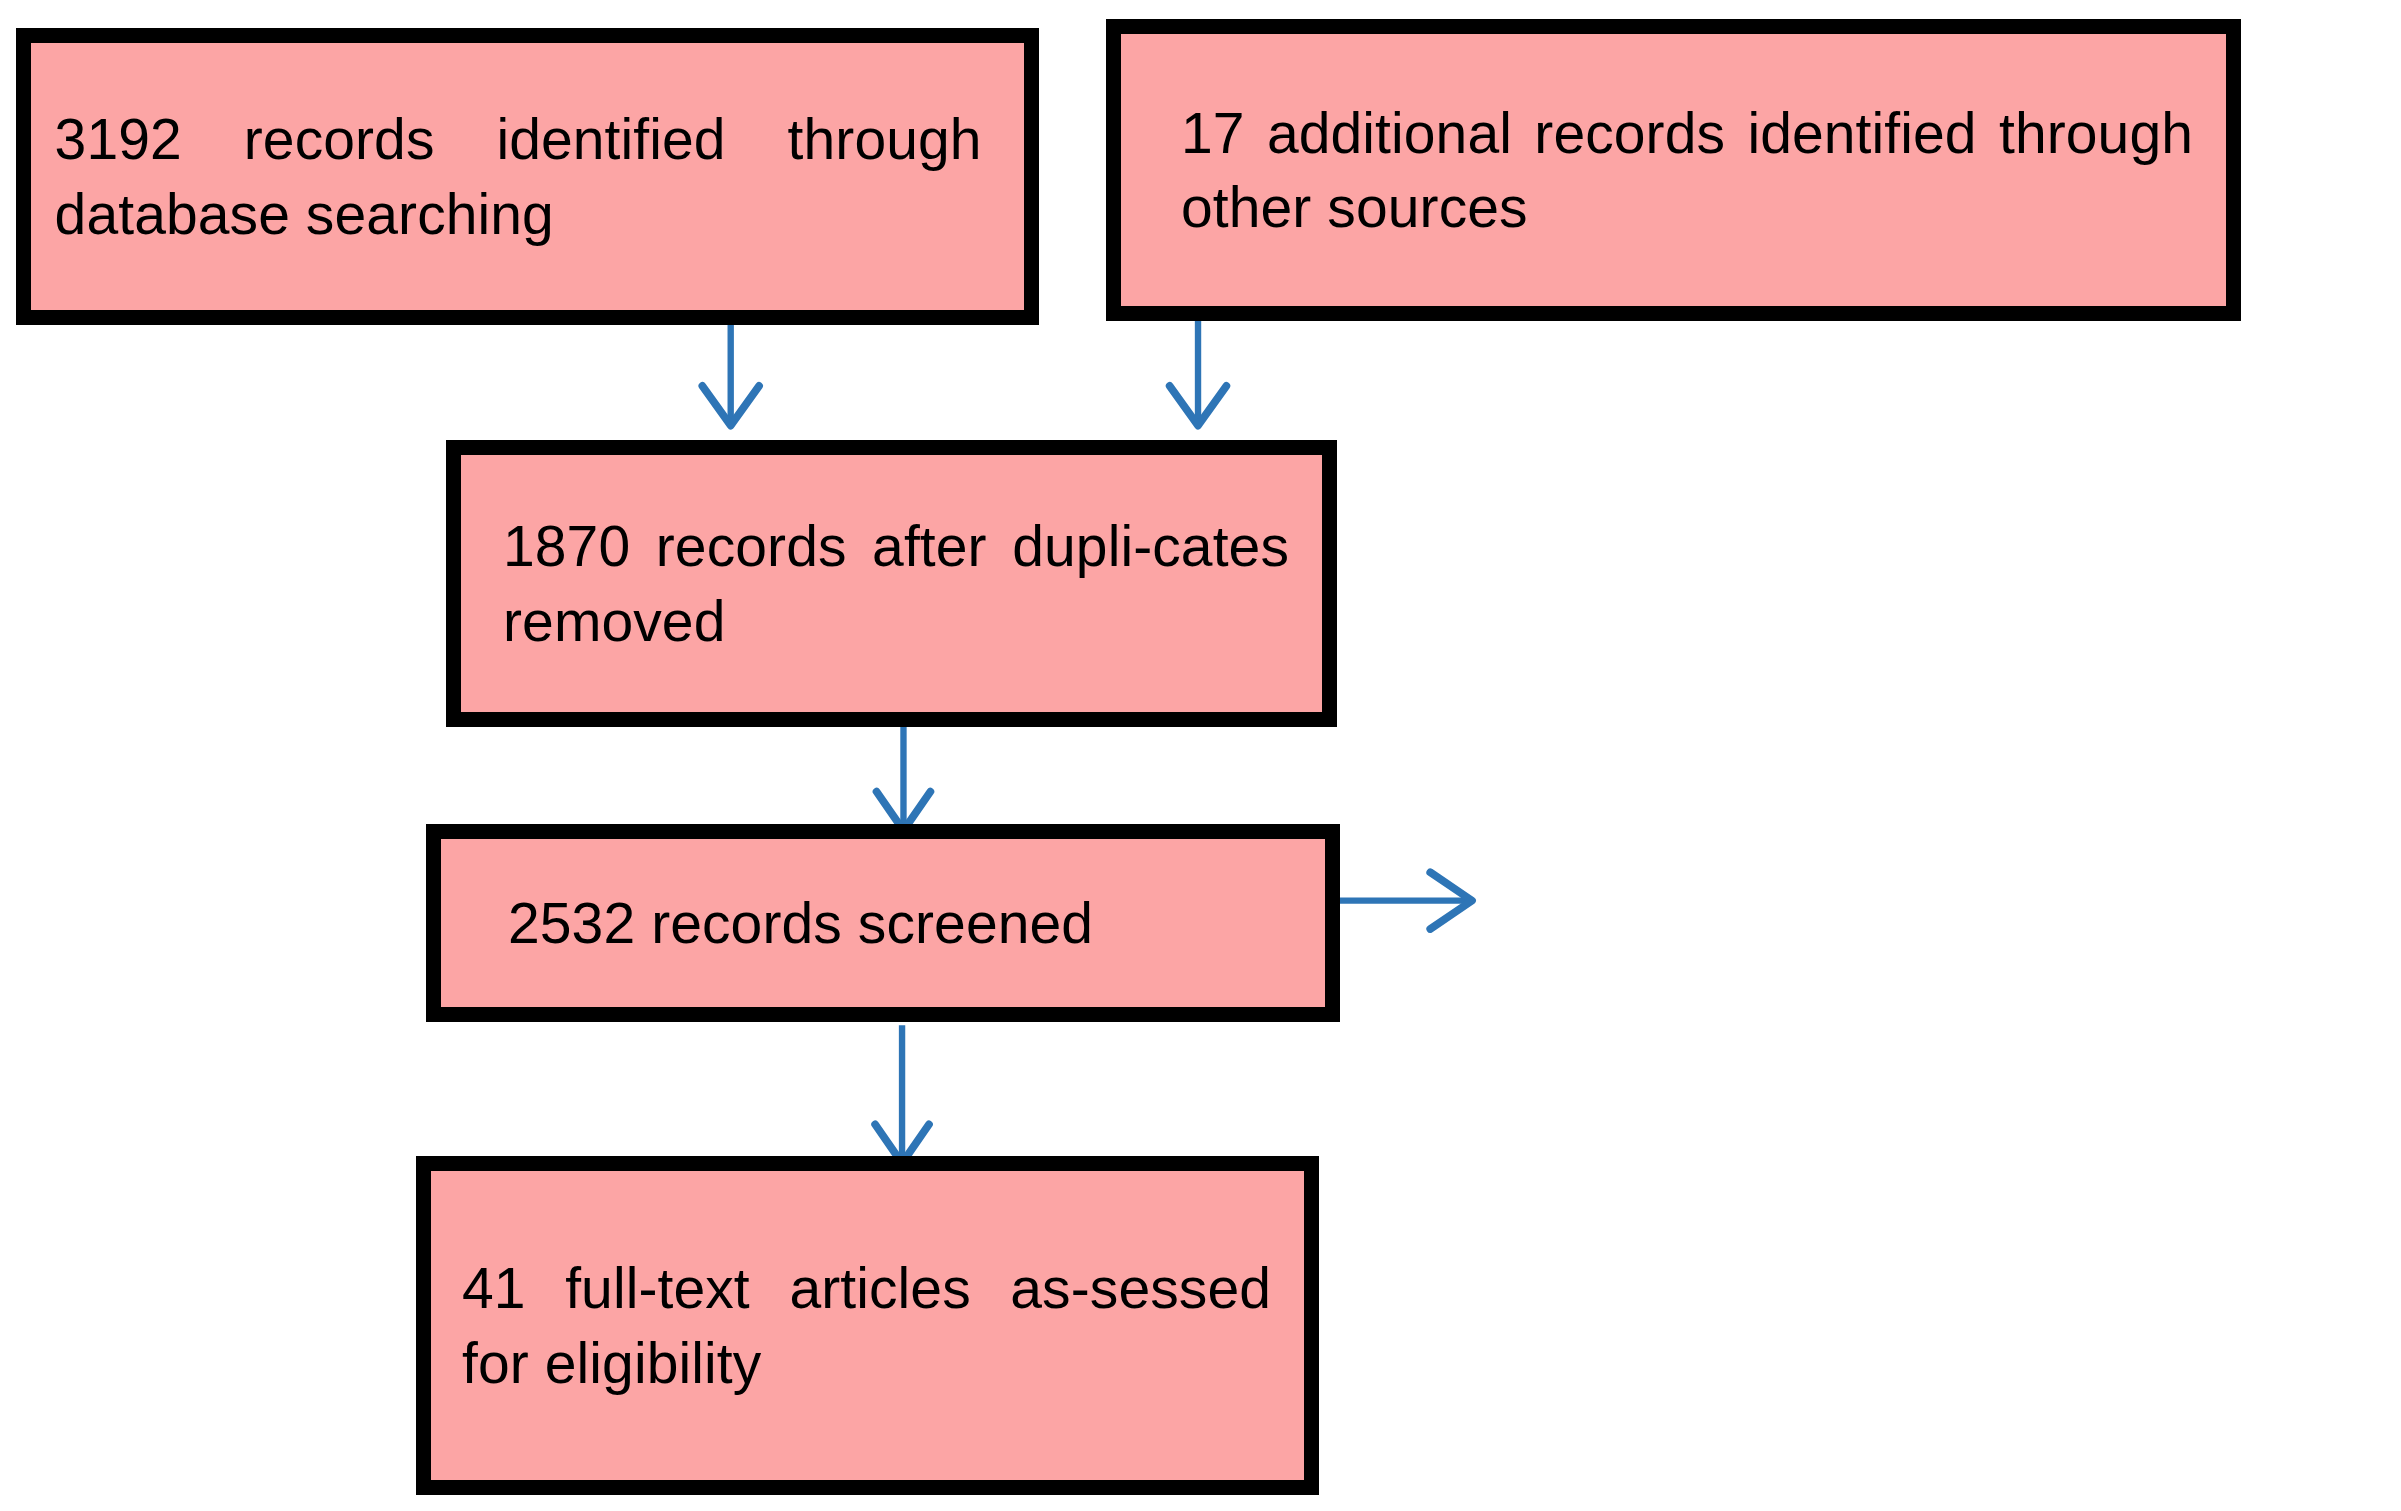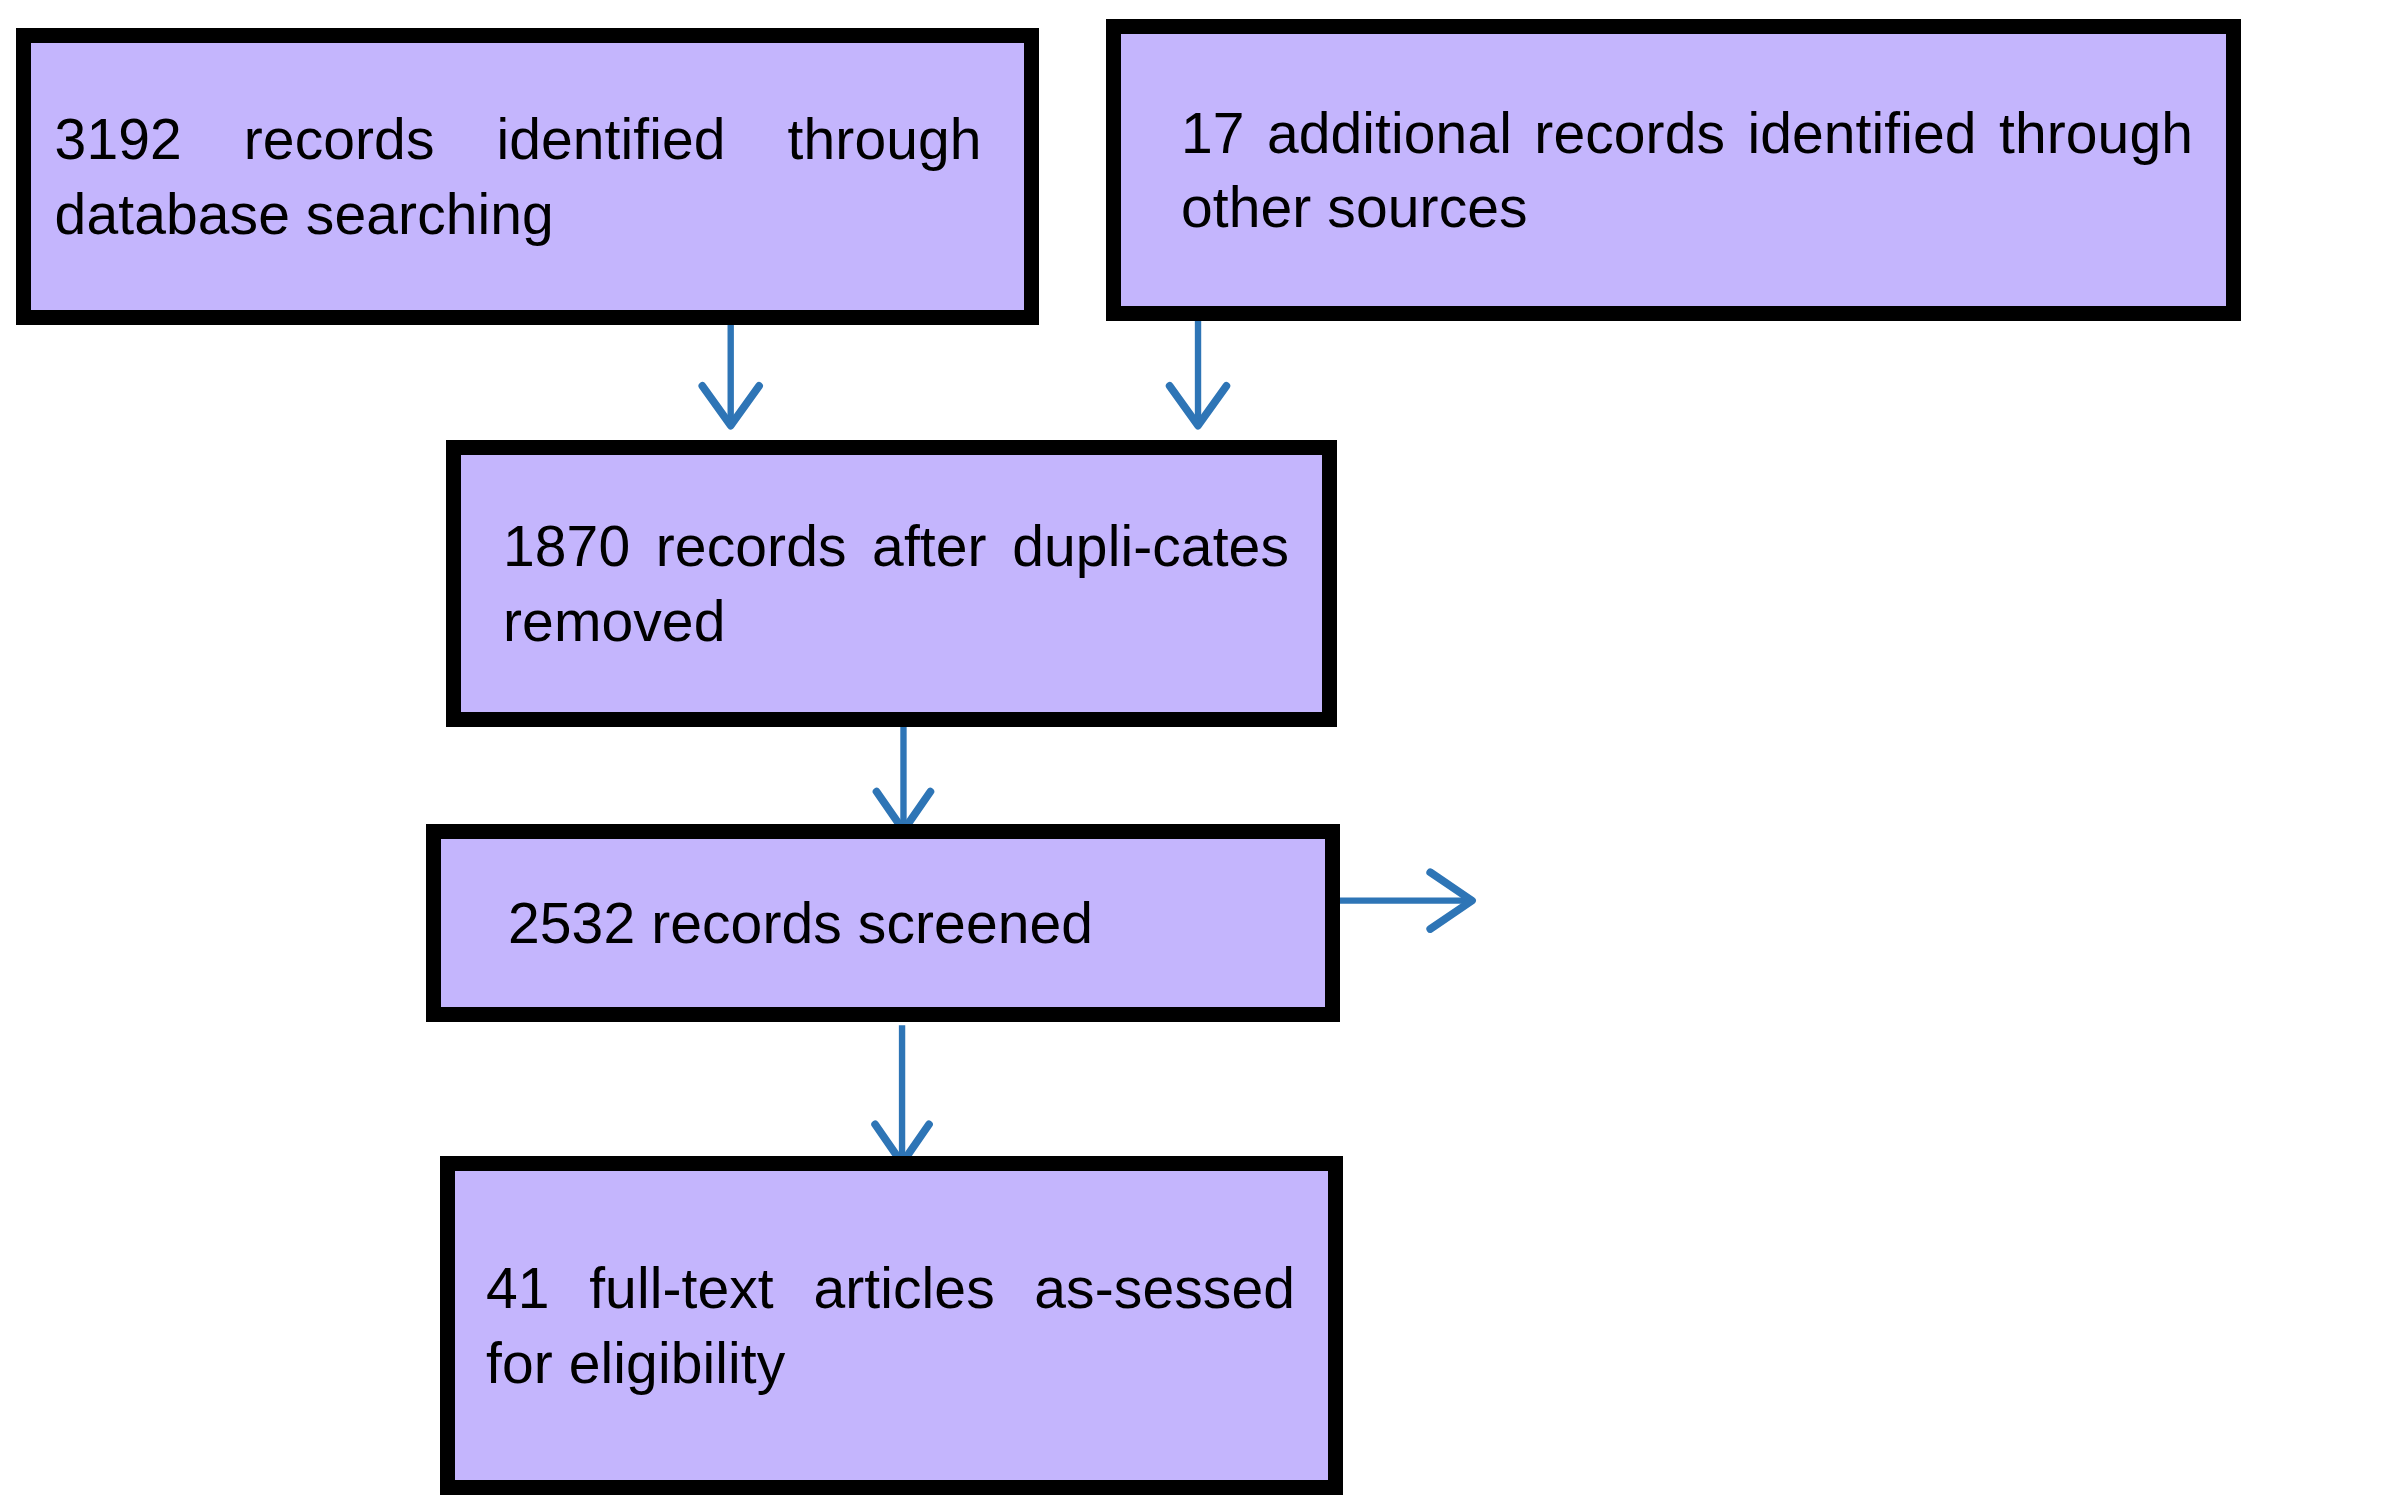--- a/index.html
+++ b/index.html
@@ -14,21 +14,21 @@
   #stage {
     position: relative;
     width: 2401px;
     height: 1511px;
     background: #ffffff;
     overflow: hidden;
   }
   .node {
     position: absolute;
     box-sizing: border-box;
-    background: #c4b5fd;
+    background: #fca5a5;
     border: 15.6px solid #000000;
     display: flex;
     align-items: center;
     justify-content: flex-start;
   }
   .node .node-text {
     display: block;
     width: 100%;
     box-sizing: border-box;
     color: #000000;
@@ -41,21 +41,21 @@
     padding: 0 24px;
     word-spacing: 0px;
     hyphens: none;
   }
   
   #node-db        { left: 15.6px;   top: 28px;   width: 1023px; height: 297px; }
   #node-other     { left: 1106px; top: 19px;   width: 1135px; height: 302px; }
   #node-dupes     { left: 446px;  top: 440px;  width: 891px; height: 287px; }
   #node-screened  { left: 426px;  top: 824px; width: 914px; height: 198px; }
   #node-excluded  { left: 1494px; top: 795px; width: 889px; height: 198px; }
-  #node-fulltext  { left: 440px;  top: 1156px; width: 903px; height: 339px; }
+  #node-fulltext  { left: 416px;  top: 1156px; width: 903px; height: 339px; }
 
   #node-db .node-text      { padding-right: 42px; }
   #node-other .node-text   { padding-right: 33px; margin-left: 36px; }
   #node-dupes .node-text   { padding-left: 42px; padding-right: 33px; }
   #node-screened .node-text{ padding-left: 31px; text-align: left; margin-left: 36px; }
   #node-excluded .node-text{ padding-left: 38px; text-align: left; }
   #node-fulltext .node-text{ padding-left: 31px; padding-right: 33px; }
 
   
   #connectors {

